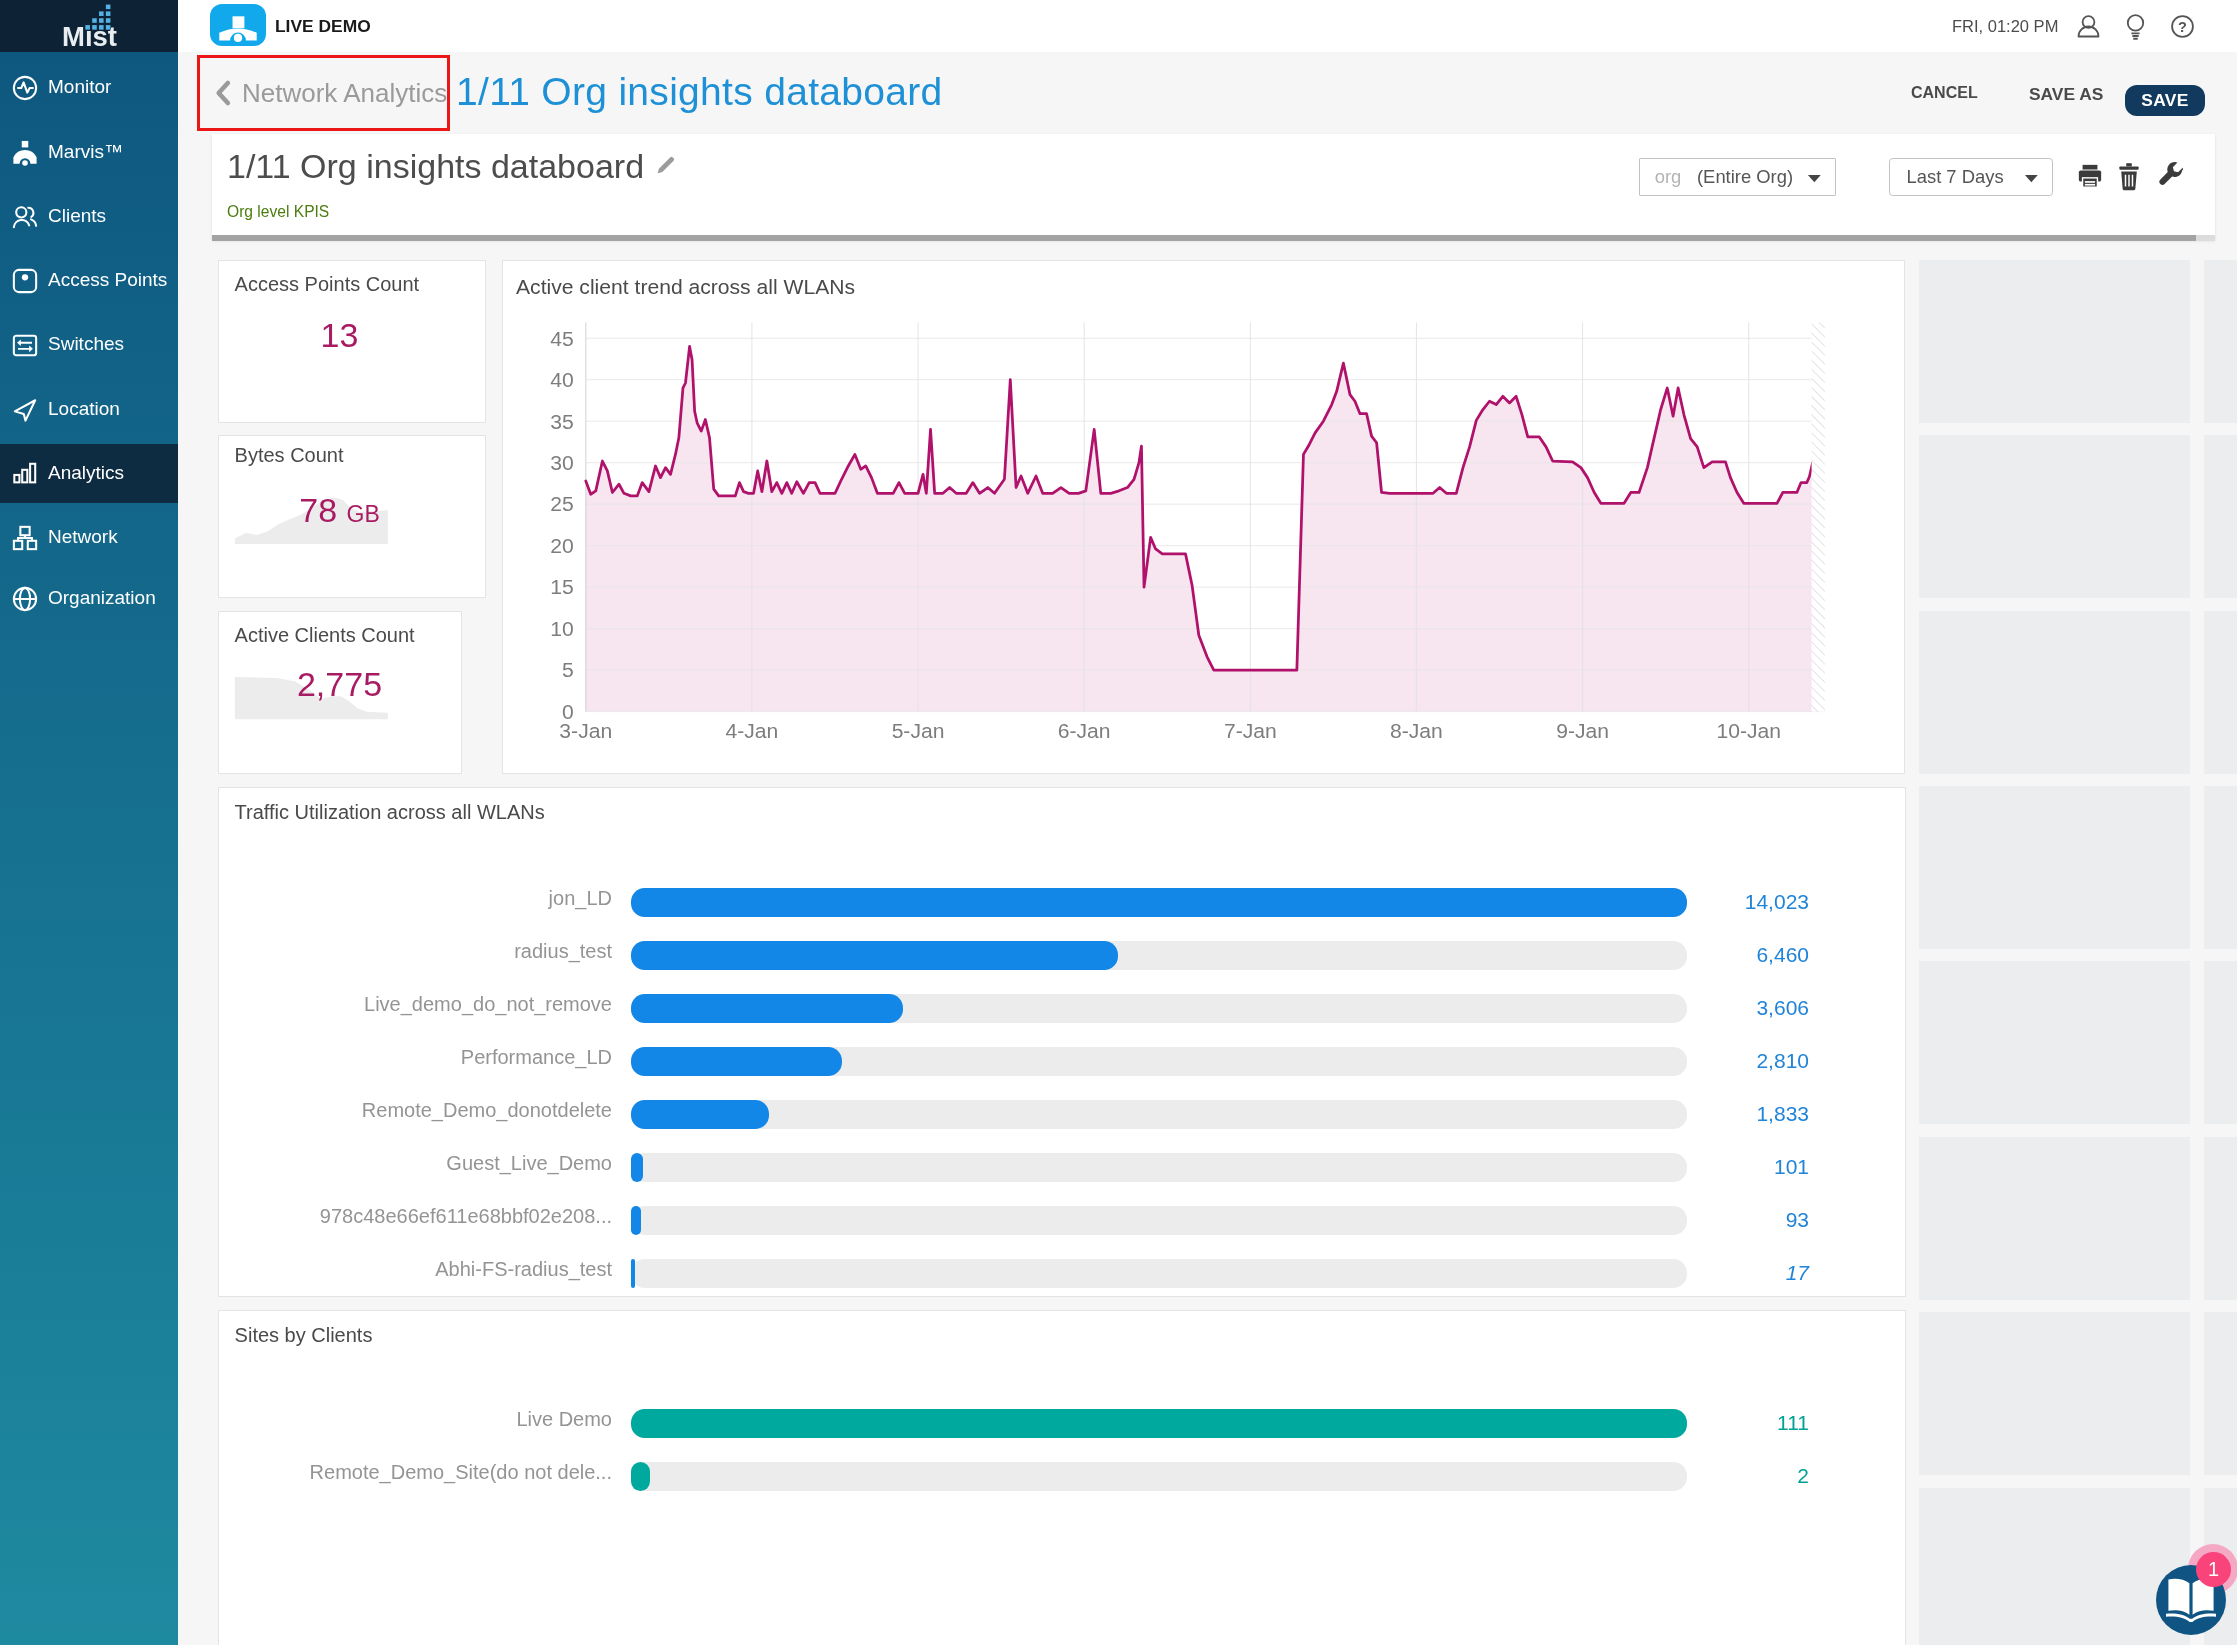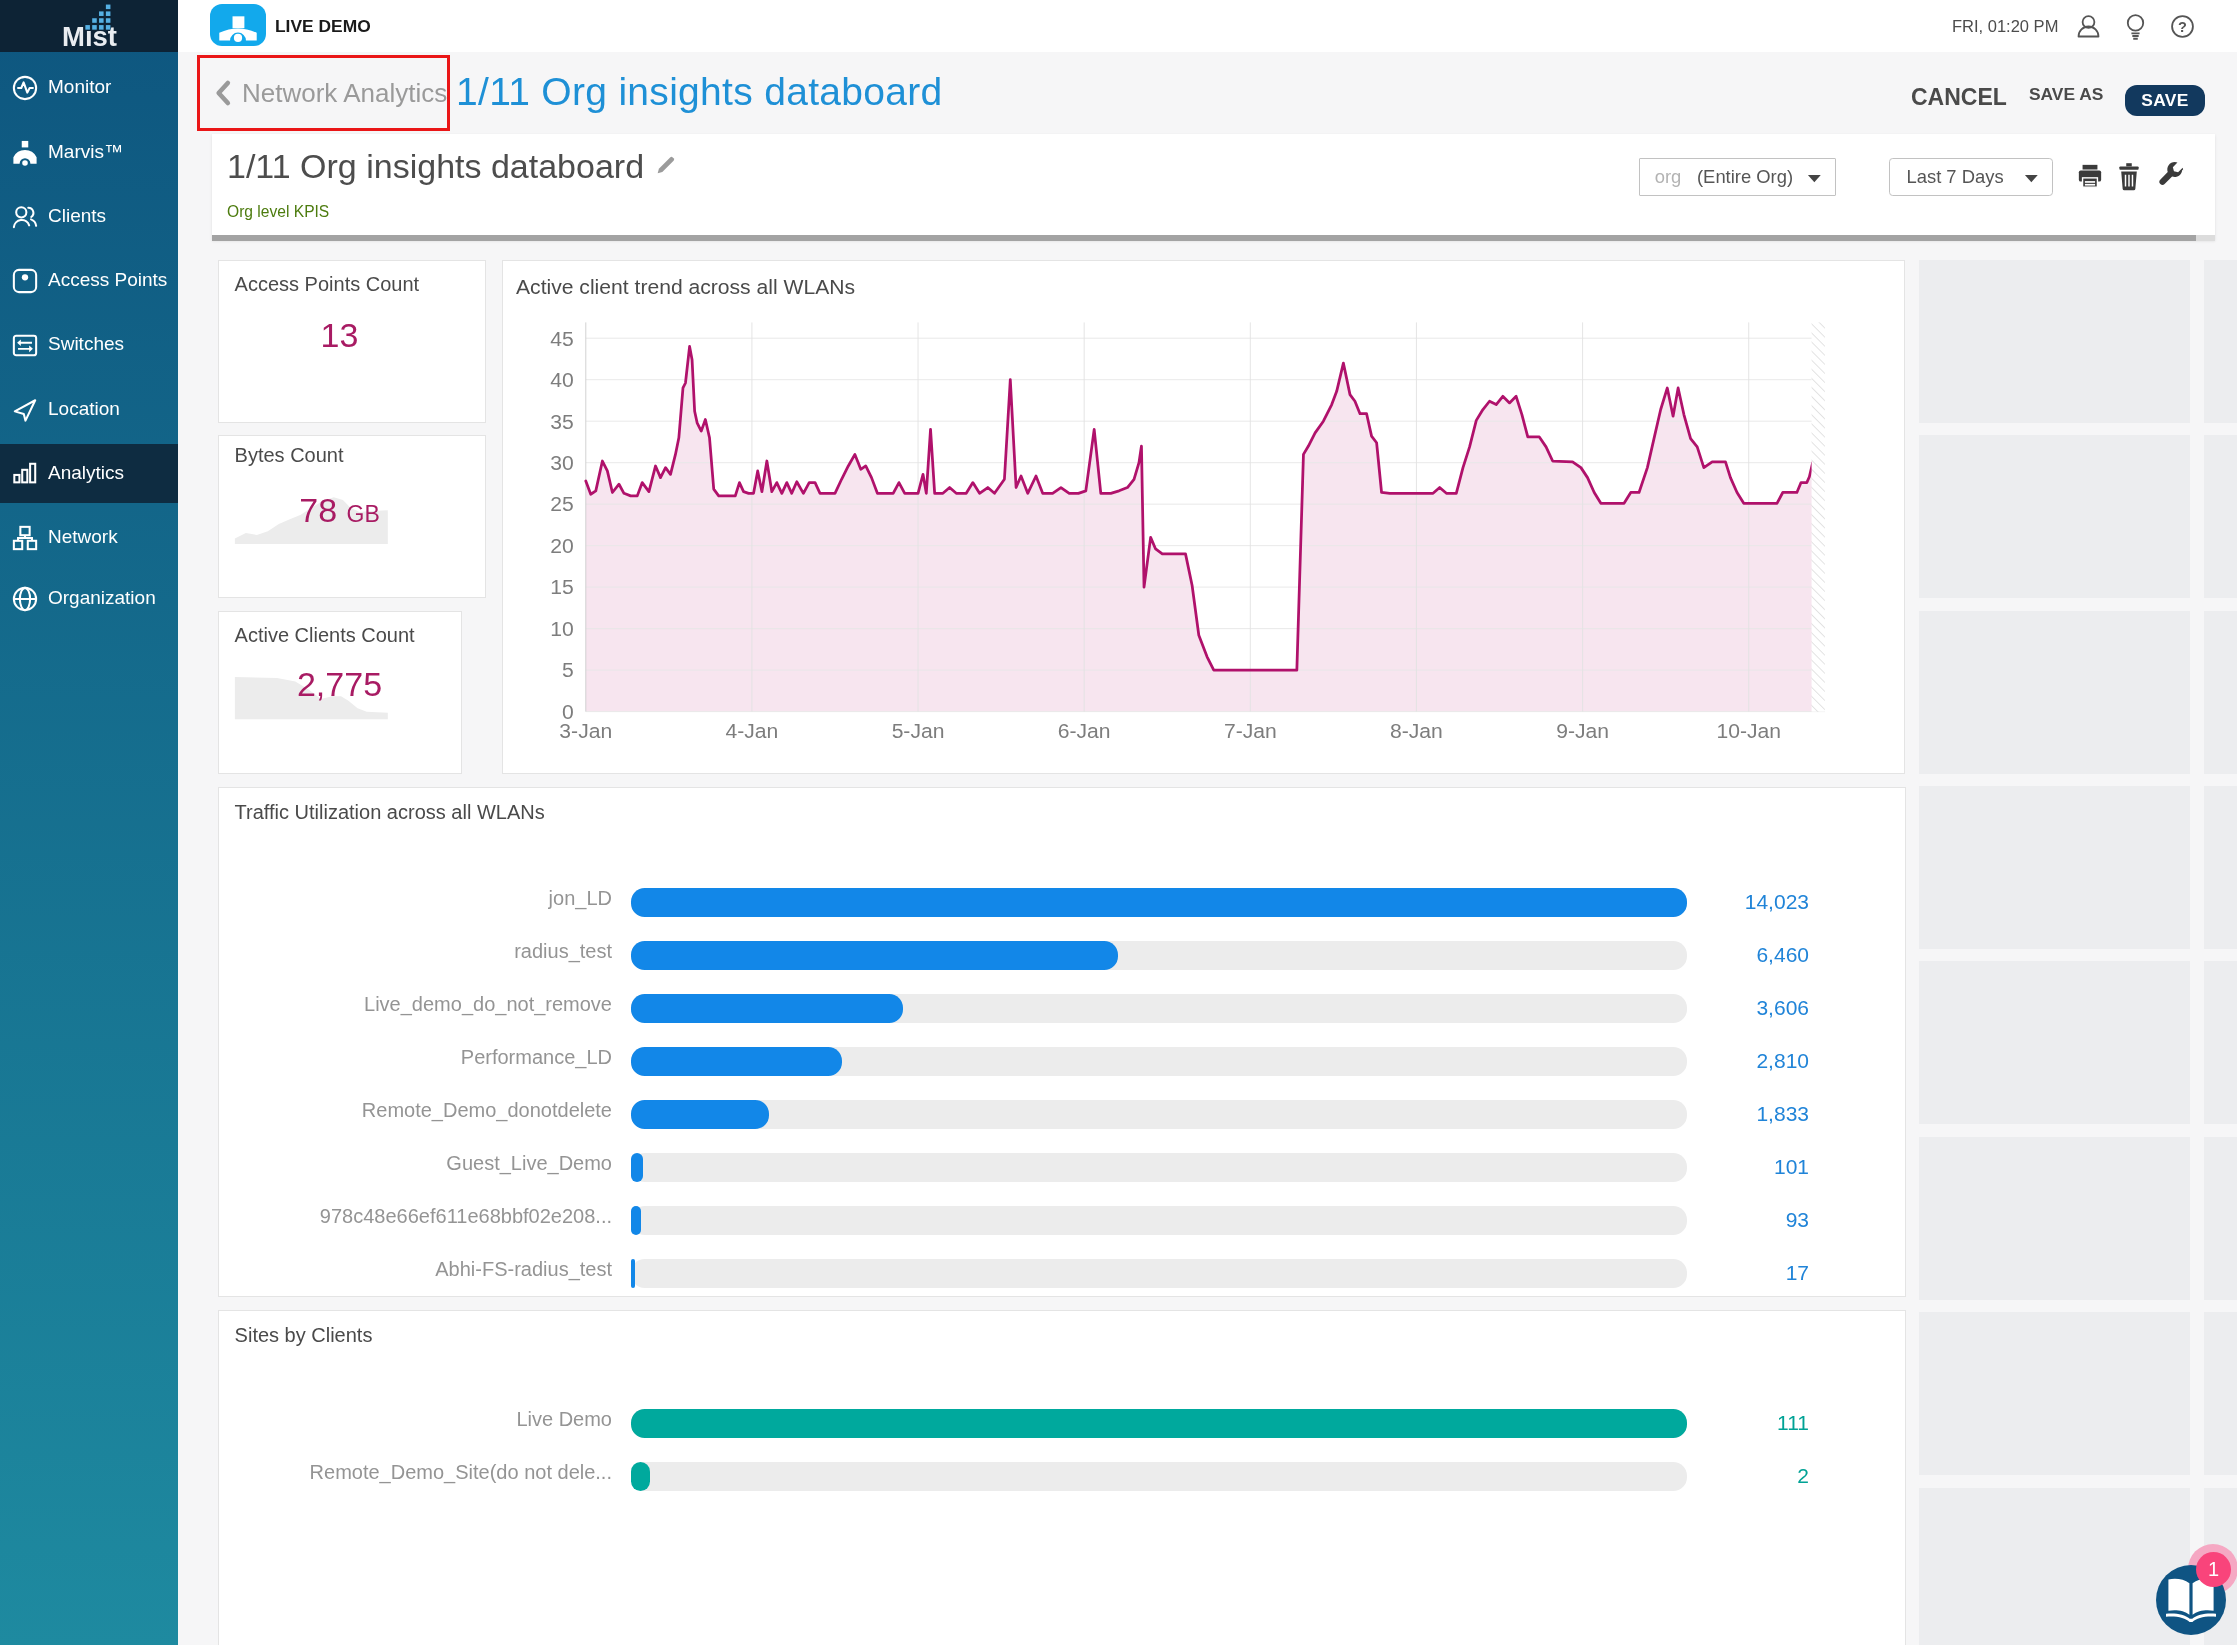--- a/index.html
+++ b/index.html
@@ -108,21 +108,21 @@
 </svg>
 
 
 <svg class="abs" style="left:215px;top:81px" width="16.5" height="24" fill="none" stroke="#9a9a9a" stroke-width="5" viewBox="0 0 18 26">
  <path d="M14,2 L4,13 L14,24" stroke-linejoin="round" stroke-linecap="round"></path>
 </svg>
 <div class="abs" style="left:242px;top:78px;font-size:26px;color:#9a9a9a;">Network Analytics</div>
 <div class="abs" style="left:456px;top:70px;font-size:39px;color:#1e90d6;letter-spacing:0.3px;">1/11 Org insights databoard</div>
 <div class="abs" style="left:197px;top:55px;width:253px;height:76px;border:3.7px solid #ea1617;"></div>
 
-<div class="abs" style="left:1911px;top:84px;font-size:23px;font-weight:bold;color:#4a4a4a;">CANCEL</div>
+<div class="abs" style="left:1911px;top:84px;font-size:16px;font-weight:bold;color:#4a4a4a;">CANCEL</div>
 <div class="abs" style="left:2029px;top:84px;font-size:17.4px;font-weight:bold;color:#4a4a4a;">SAVE AS</div>
 <div class="abs" style="left:2125px;top:85px;width:80px;height:31px;border-radius:12px;background:#12395e;color:#fff;font-size:17.4px;font-weight:bold;text-align:center;line-height:31px;letter-spacing:0.3px;">SAVE</div>
 
 
 <div class="abs" style="left:212px;top:134px;width:2003px;height:107px;background:#fff;box-shadow:0 0.9px 2.8px rgba(0,0,0,0.1);"></div>
 <div class="abs" style="left:227px;top:147px;font-size:34px;color:#4d4d4d;">1/11 Org insights databoard</div>
 <svg class="abs" style="left:654px;top:153px" width="24" height="24" fill="#9b9b9b" viewBox="0 0 26 26">
  <path d="M4,22 l1.3-5 L17.5,4.8 a2,2 0 0 1 2.8,0 l0.9,0.9 a2,2 0 0 1 0,2.8 L9,20.7 Z"></path>
 </svg>
 <div class="abs" style="left:227px;top:203px;font-size:15.6px;color:#4d7c0f;">Org level KPIS</div>
@@ -256,21 +256,21 @@
     <div class="abs track" style="left:412px;top:365px;"></div>
     <div class="abs" style="left:412px;top:365px;width:12px;height:28.5px;border-radius:13.8px;background:#1287e8;"></div>
     <div class="abs val" style="left:1313px;top:365px;color:#2084d8;">101</div>
     <div class="abs lbl" style="left:0px;top:417px;width:393px;">978c48e66ef611e68bbf02e208...</div>
     <div class="abs track" style="left:412px;top:418px;"></div>
     <div class="abs" style="left:412px;top:418px;width:10px;height:28.5px;border-radius:13.8px;background:#1287e8;"></div>
     <div class="abs val" style="left:1313px;top:418px;color:#2084d8;">93</div>
     <div class="abs lbl" style="left:0px;top:470px;width:393px;">Abhi-FS-radius_test</div>
     <div class="abs track" style="left:412px;top:471px;"></div>
     <div class="abs" style="left:412px;top:471px;width:3.7px;height:28.5px;border-radius:13.8px;background:#1287e8;"></div>
-    <div class="abs val" style="left:1313px;top:471px;color:#2084d8;">17</div>
+    <div class="abs val" style="left:1313px;top:471px;color:#2084d8;font-style:italic;">17</div>
 </div>
 
 
 <div class="card" style="left:218px;top:1310px;width:1688px;height:512px;">
  <div class="abs ttl" style="left:15.6px;top:13px;">Sites by Clients</div>
  <div class="abs lbl" style="left:0px;top:97px;width:393px;">Live Demo</div>
     <div class="abs track" style="left:412px;top:98px;"></div>
     <div class="abs" style="left:412px;top:98px;width:1056px;height:28.5px;border-radius:13.8px;background:#00a99d;"></div>
     <div class="abs val" style="left:1313px;top:98px;color:#00a295;">111</div>
     <div class="abs lbl" style="left:0px;top:150px;width:393px;">Remote_Demo_Site(do not dele...</div>

